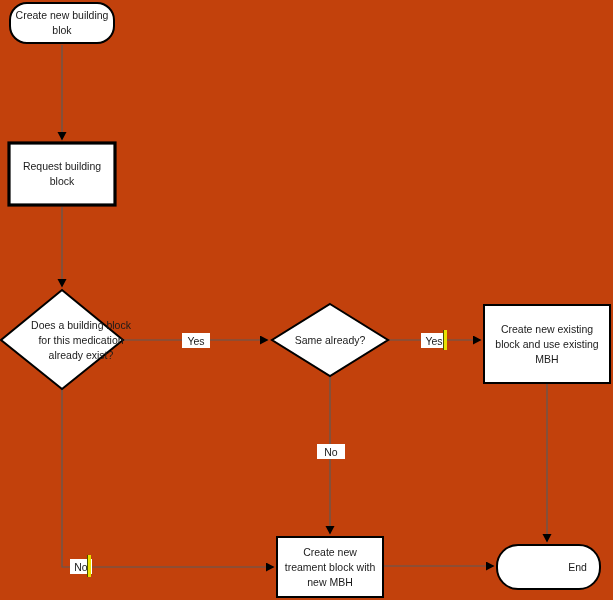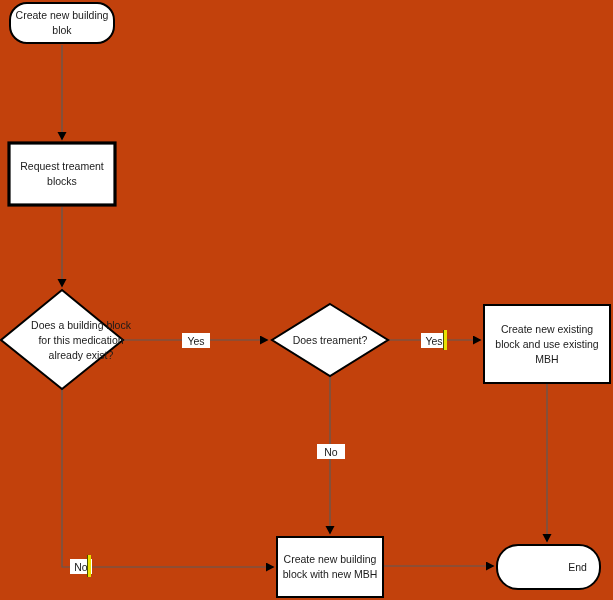--- a/index.html
+++ b/index.html
@@ -76,29 +76,29 @@
     <rect x="9" y="143" width="106" height="62" fill="#ffffff" stroke="#000000" stroke-width="3.2"></rect>
     <polygon points="62,290 123,340 62,389 1,340" fill="#ffffff" stroke="#000000" stroke-width="2"></polygon>
     <polygon points="330,304 388,340 330,376 272,340" fill="#ffffff" stroke="#000000" stroke-width="2"></polygon>
     <rect x="484" y="305" width="126" height="78" fill="#ffffff" stroke="#000000" stroke-width="2"></rect>
     <rect x="277" y="537" width="106" height="60" fill="#ffffff" stroke="#000000" stroke-width="2"></rect>
     <rect x="497" y="545" width="103" height="44" rx="21" ry="21" fill="#ffffff" stroke="#000000" stroke-width="2"></rect>
   </svg>
 
   <div class="node-label" style="left:14px; top:3px; width:96px; height:40px;">Create new building blok</div>
 
-  <div class="node-label" style="left:11px; top:143px; width:102px; height:62px;">Request treament blocks</div>
+  <div class="node-label" style="left:11px; top:143px; width:102px; height:62px;">Request building block</div>
 
   <div class="node-label" style="left:7px; top:308px; width:110px; height:64px;margin-left:19px;">Does a building block for this medication already exist?</div>
 
-  <div class="node-label" style="left:278px; top:325px; width:104px; height:30px;">Does treament?</div>
+  <div class="node-label" style="left:278px; top:325px; width:104px; height:30px;">Same already?</div>
 
   <div class="node-label" style="left:489px; top:305px; width:116px; height:78px;">Create new existing block and use existing MBH</div>
 
-  <div class="node-label" style="left:281px; top:537px; width:98px; height:60px;">Create new building block  with new MBH</div>
+  <div class="node-label" style="left:281px; top:537px; width:98px; height:60px;">Create new treament block  with new MBH</div>
 
   <div class="node-label" style="left:526px; top:545px; width:103px; height:44px;">End</div>
 
   <div class="edge-label" style="left:182px; top:333px; width:26px; height:15px;">Yes</div>
 
   <div class="edge-label" style="left:421px; top:333px; width:24px; height:15px;">Yes</div>
 
   <div class="edge-label" style="left:317px; top:444px; width:26px; height:15px;">No</div>
 
   <div class="edge-label" style="left:70px; top:559px; width:20px; height:15px;">No</div>

